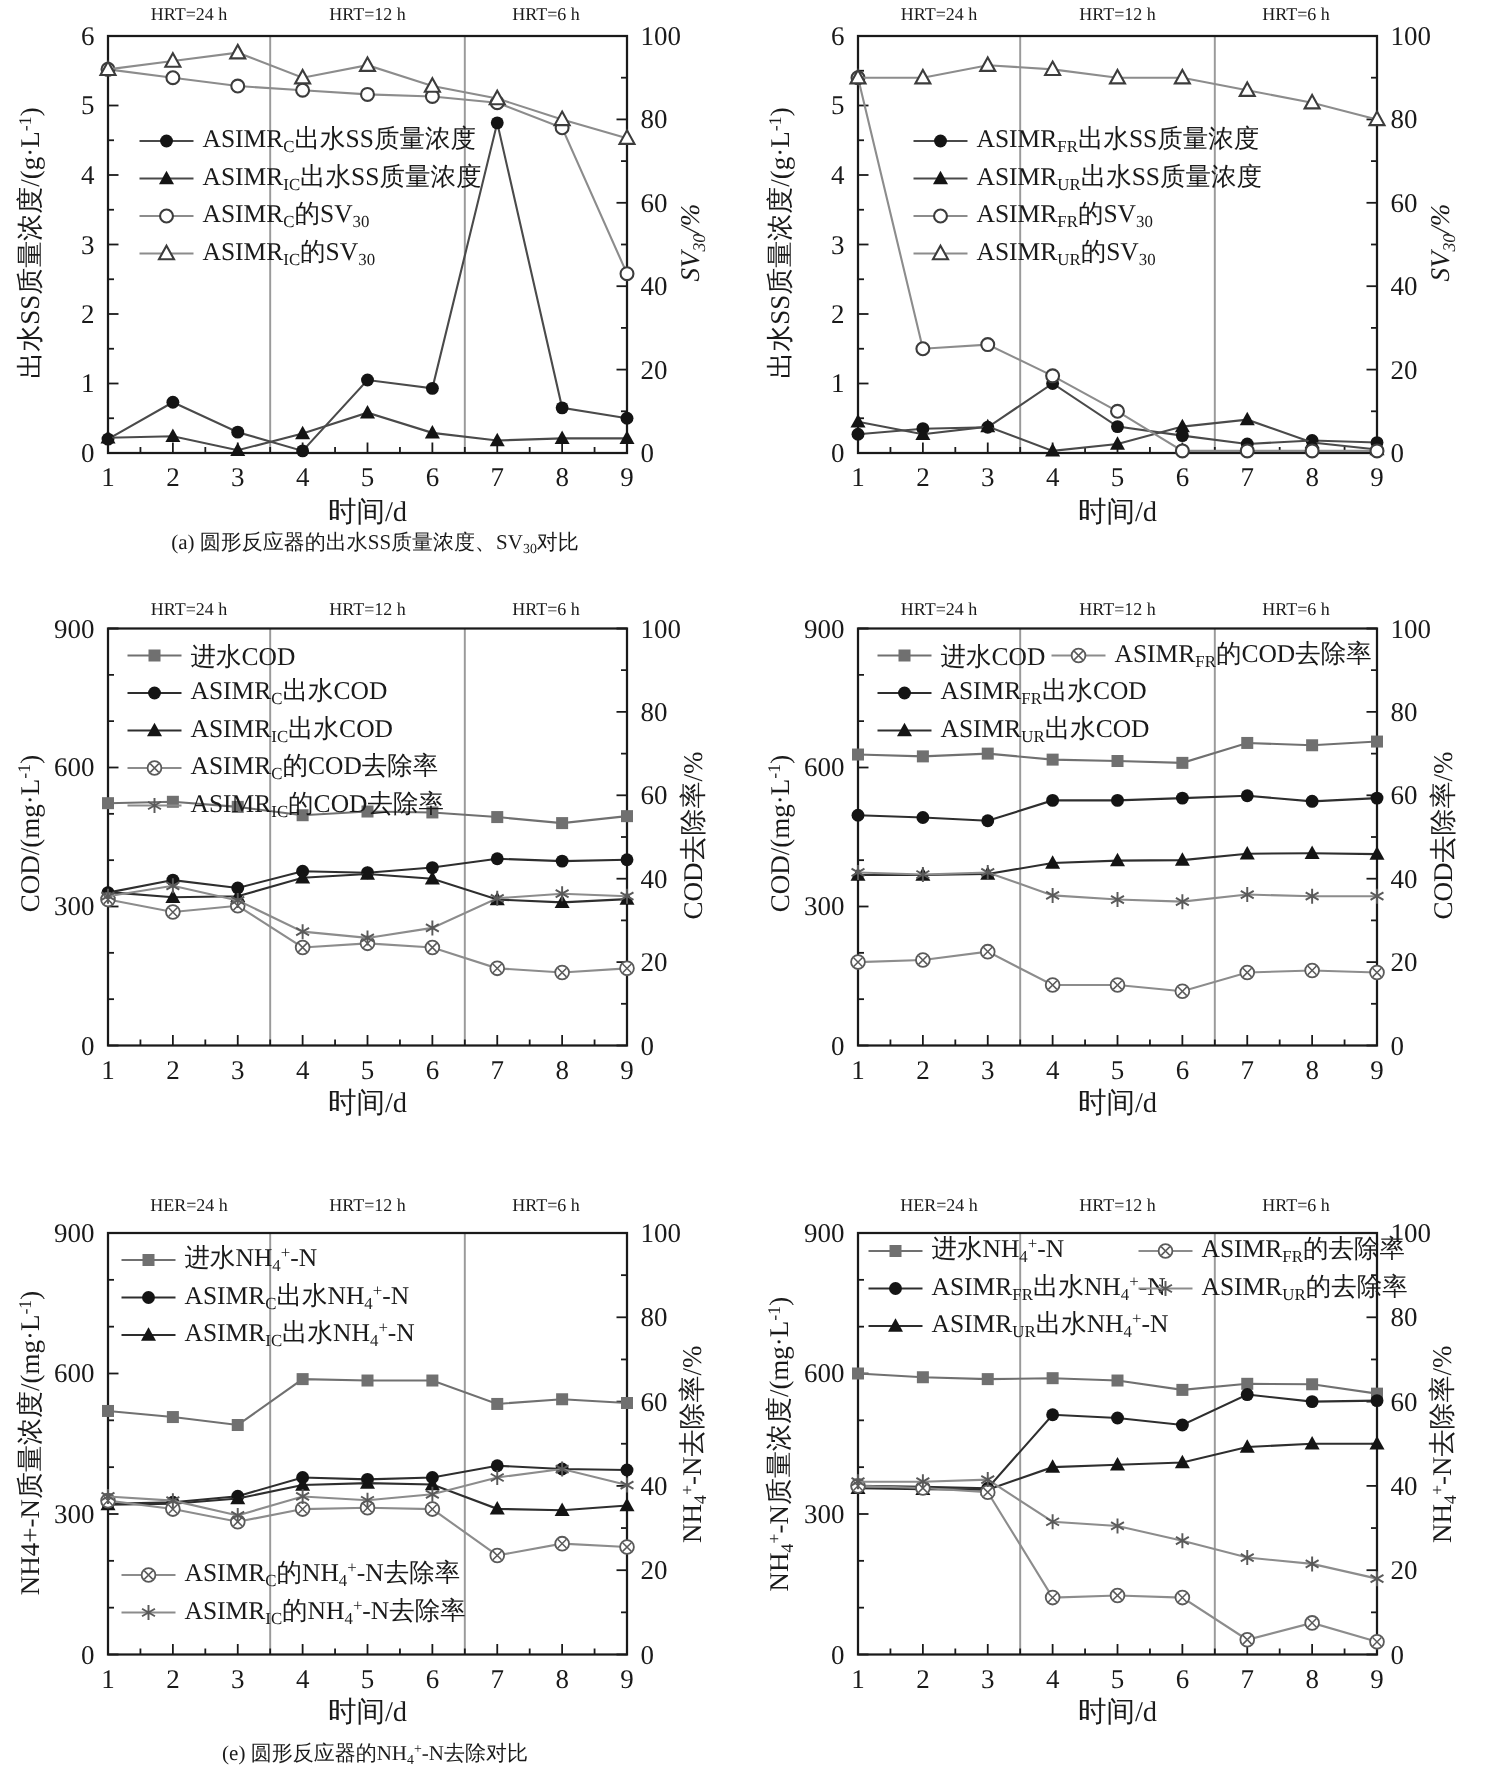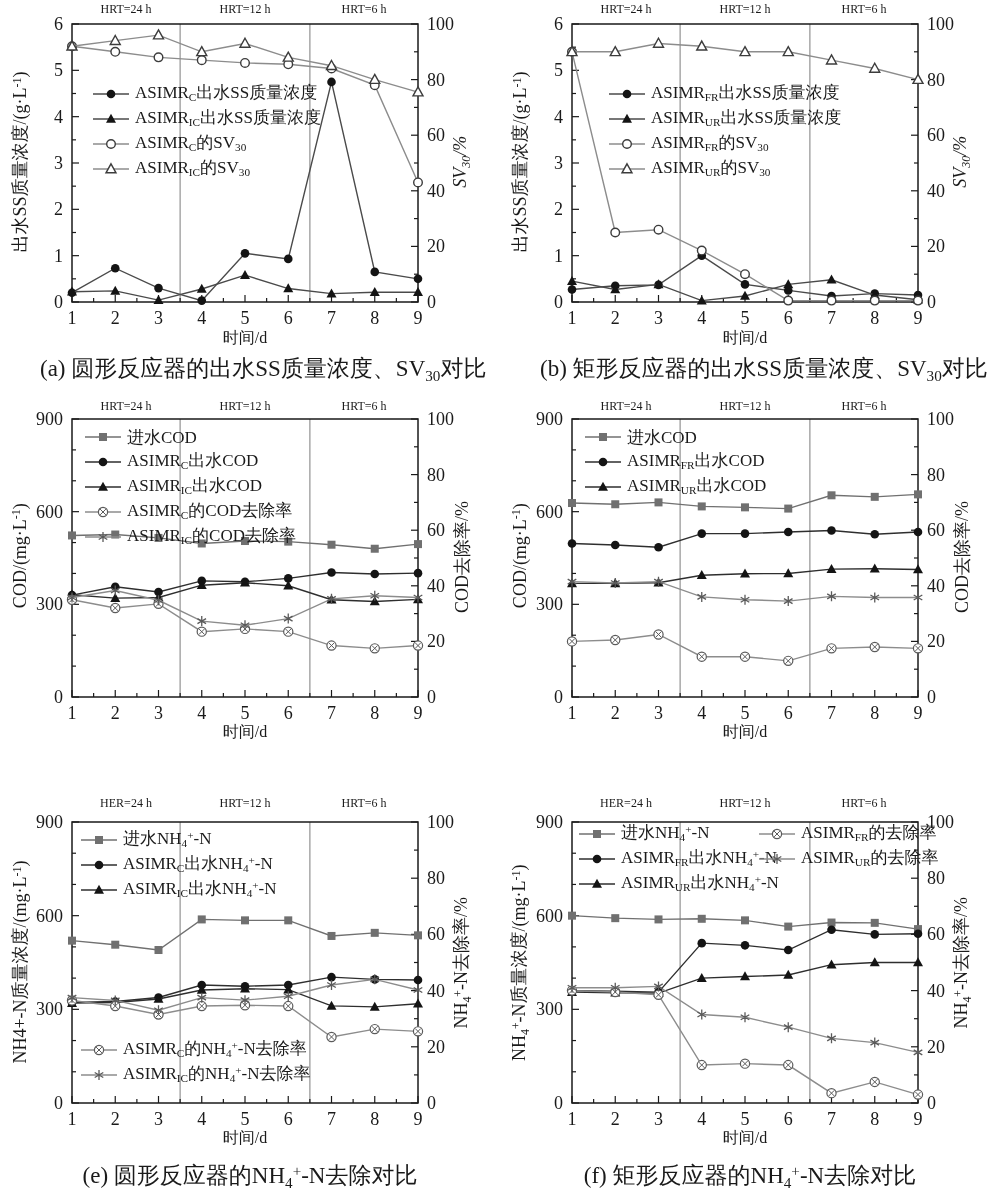--- a/index.html
+++ b/index.html
@@ -4,22 +4,22 @@
 <style>
   html,body{margin:0;padding:0;background:#fff;}
   #figure{position:relative;width:1000px;height:1194px;background:#ffffff;
           font-family:"Liberation Serif","DejaVu Serif",serif;color:#1a1a1a;overflow:hidden;}
   .panel{position:absolute;width:500px;}
   .plot{position:absolute;left:0;top:0;}
   .hrt{position:absolute;font-size:12px;white-space:nowrap;transform:translateX(-50%);}
   .ylab{position:absolute;width:330px;text-align:center;font-size:18px;white-space:nowrap;
         transform:rotate(-90deg);}
   .ylab.it{font-style:italic;}
-  .xlab{position:absolute;left:72px;width:346px;text-align:center;font-size:16px;}
-  .caption{position:absolute;left:40px;width:420px;text-align:center;font-size:23px;white-space:nowrap;}
+  .xlab{position:absolute;left:72px;width:346px;text-align:center;font-size:19px;}
+  .caption{position:absolute;left:40px;width:420px;text-align:center;font-size:14px;white-space:nowrap;}
   .legend{position:absolute;}
   .legend .item{display:flex;align-items:center;height:20px;margin-bottom:5px;
                 font-size:17px;white-space:nowrap;line-height:1;}
   .legend .item svg{margin-right:5px;flex:0 0 auto;}
   sub{font-size:66%;vertical-align:-0.3em;}
   sup{font-size:66%;vertical-align:0.45em;}
 </style>
 </head>
 <body>
 
@@ -281,21 +281,20 @@
         <path d="M331.5,54.94000000000001 L336.5,63.94000000000001 L326.5,63.94000000000001 Z" fill="#fff" stroke="#3c3c3c" stroke-width="1.4"></path>
         <path d="M374.75,63.280000000000015 L379.75,72.28000000000002 L369.75,72.28000000000002 Z" fill="#fff" stroke="#3c3c3c" stroke-width="1.4"></path>
         <path d="M418,74.39999999999999 L423,83.39999999999999 L413,83.39999999999999 Z" fill="#fff" stroke="#3c3c3c" stroke-width="1.4"></path>
       </svg>
     <div class="hrt" style="left:126px;top:2px;">HRT=24 h</div>
     <div class="hrt" style="left:245px;top:2px;">HRT=12 h</div>
     <div class="hrt" style="left:364px;top:2px;">HRT=6 h</div>
     <div class="ylab" style="left:-145px;top:150px;">出水SS质量浓度/(g·L<sup>-1</sup>)</div>
     <div class="ylab it" style="left:297px;top:150px;">SV<sub>30</sub>/%</div>
     <div class="xlab" style="top:328px;">时间/d</div>
-    <div class="caption" style="top:353px;">(b) 矩形反应器的出水SS质量浓度、SV<sub>30</sub>对比</div>
     <div class="legend" style="left:108px;top:84px;">
         <div class="item">
           <svg width="38" height="16">
             <line x1="1" y1="8" x2="37" y2="8" stroke="#4a4a4a" stroke-width="1.3"></line>
             <circle cx="19" cy="8" r="4.3" fill="#141414"></circle>
           </svg>
           <span>ASIMR<sub>FR</sub>出水SS质量浓度</span>
         </div>
         <div class="item">
           <svg width="38" height="16">
@@ -631,20 +630,30 @@
             <circle cx="19" cy="8" r="4.3" fill="#141414"></circle>
           </svg>
           <span>ASIMR<sub>FR</sub>出水COD</span>
         </div>
         <div class="item">
           <svg width="38" height="16">
             <line x1="1" y1="8" x2="37" y2="8" stroke="#2e2e2e" stroke-width="1.3"></line>
             <path d="M19,2.8 L24,11.8 L14,11.8 Z" fill="#141414"></path>
           </svg>
           <span>ASIMR<sub>UR</sub>出水COD</span>
+        </div>
+      </div>
+    <div class="legend" style="left:200px;top:32px;">
+        <div class="item">
+          <svg width="38" height="16">
+            <line x1="1" y1="8" x2="37" y2="8" stroke="#8c8c8c" stroke-width="1.3"></line>
+            <circle cx="19" cy="8" r="4.6" fill="#fff" stroke="#5a5a5a" stroke-width="1.2"></circle>
+            <path d="M16.1,5.1 L21.9,10.9 M16.1,10.9 L21.9,5.1" stroke="#5a5a5a" stroke-width="1" fill="none"></path>
+          </svg>
+          <span>ASIMR<sub>FR</sub>的COD去除率</span>
         </div>
       </div>
   </div>
 
   <div class="panel" style="left:0;top:790px;height:404px;">
     <svg class="plot" width="500" height="404">
         <line x1="180.125" y1="32" x2="180.125" y2="313" stroke="#9a9a9a" stroke-width="1.3"></line>
         <line x1="309.875" y1="32" x2="309.875" y2="313" stroke="#9a9a9a" stroke-width="1.3"></line>
         <rect x="72" y="32" width="346" height="281" fill="none" stroke="#1a1a1a" stroke-width="1.5"></rect>
         <line x1="72" y1="313" x2="72" y2="306" stroke="#1a1a1a" stroke-width="1.2"></line>
@@ -934,21 +943,20 @@
         <path d="M331.5,243.37 L331.5,253.37 M327.2,245.87 L335.8,250.87 M327.2,250.87 L335.8,245.87" stroke="#5a5a5a" stroke-width="1.3" fill="none"></path>
         <path d="M374.75,247.585 L374.75,257.58500000000004 M370.45,250.085 L379.05,255.085 M370.45,255.085 L379.05,250.085" stroke="#5a5a5a" stroke-width="1.3" fill="none"></path>
         <path d="M418,257.42 L418,267.42 M413.7,259.92 L422.3,264.92 M413.7,264.92 L422.3,259.92" stroke="#5a5a5a" stroke-width="1.3" fill="none"></path>
       </svg>
     <div class="hrt" style="left:126px;top:6px;">HER=24 h</div>
     <div class="hrt" style="left:245px;top:6px;">HRT=12 h</div>
     <div class="hrt" style="left:364px;top:6px;">HRT=6 h</div>
     <div class="ylab" style="left:-145px;top:160px;">NH<sub>4</sub><sup>+</sup>-N质量浓度/(mg·L<sup>-1</sup>)</div>
     <div class="ylab" style="left:297px;top:160px;">NH<sub>4</sub><sup>+</sup>-N去除率/%</div>
     <div class="xlab" style="top:338px;">时间/d</div>
-    <div class="caption" style="top:370px;">(f) 矩形反应器的NH<sub>4</sub><sup>+</sup>-N去除对比</div>
     <div class="legend" style="left:78px;top:34px;">
         <div class="item">
           <svg width="38" height="16">
             <line x1="1" y1="8" x2="37" y2="8" stroke="#707070" stroke-width="1.3"></line>
             <rect x="15" y="4" width="8" height="8" fill="#707070"></rect>
           </svg>
           <span>进水NH<sub>4</sub><sup>+</sup>-N</span>
         </div>
         <div class="item">
           <svg width="38" height="16">

